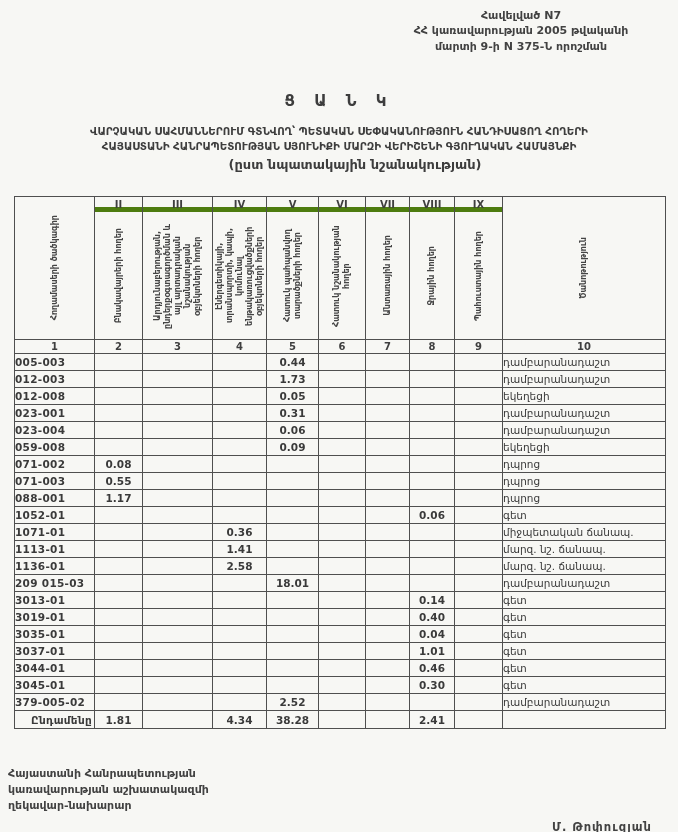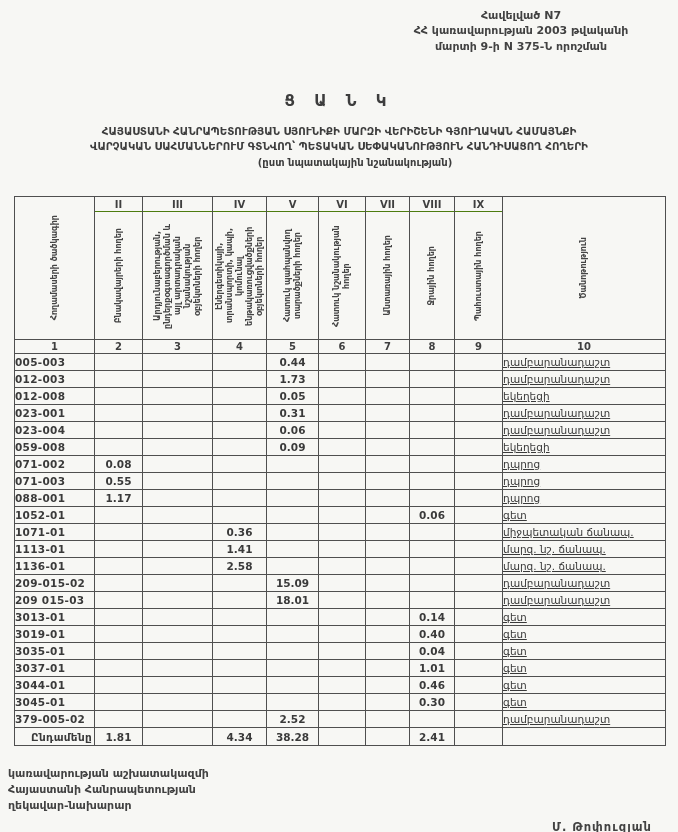--- a/index.html
+++ b/index.html
@@ -12,74 +12,74 @@
     overflow:hidden;
   }
   .appendix {
     position:absolute; top:8px; right:2px; width:310px;
     text-align:center; font-size:11px; font-weight:bold;
     line-height:1.4; color:#424242;
   }
   .titleblock { position:absolute; top:92px; left:0; width:678px; text-align:center; color:#3d3d3d; }
   .doc-title { font-size:15px; font-weight:bold; letter-spacing:7px; margin-bottom:14px; }
   .doc-sub { font-size:10.3px; font-weight:bold; line-height:1.45; padding:0 14px; }
-  .doc-sub3 { font-size:10px; font-weight:bold; margin-top:2px;margin-left:32px; }
+  .doc-sub3 { font-size:13px; font-weight:bold; margin-top:2px;margin-left:32px; }
 
   table.land {
     position:absolute; left:14px; top:196px;
     border-collapse:collapse; table-layout:fixed; width:651px;
     background:transparent;
   }
   table.land td, table.land th {
     border:1px solid #4f4f4f; padding:0; overflow:hidden;
     color:#3a3a3a;
   }
   th.hcell { height:142px; vertical-align:top; font-weight:normal; }
   .hinner { display:flex; flex-direction:column; height:142px; }
   .numstrip {
     height:15px; line-height:15px; flex:0 0 15px;
-    border-bottom:1px solid #4d7c0f;
+    border-bottom:5px solid #4d7c0f;
     font-size:10px; font-weight:bold; text-align:center; color:#3f3f3f;
   }
   .vwrap { flex:1; display:flex; align-items:center; justify-content:center; padding:3px 1px; }
   .vlabel {
     writing-mode:vertical-rl; transform:rotate(180deg);
     font-size:8px; font-weight:bold; line-height:1.25;
     max-height:118px; text-align:center; color:#454545;
   }
   tr.numrow td { height:14px; font-size:10px; font-weight:bold; text-align:center; color:#3f3f3f; }
   tr.datarow td { height:17px; font-size:10.5px; }
   td.code { padding-left:3px; font-weight:bold; letter-spacing:0.3px;margin-left:12px; }
   td.val { text-align:center; font-weight:bold; }
-  td.note { padding-left:4px; font-size:9.5px;text-decoration:underline; }
+  td.note { padding-left:4px; font-size:9.5px; }
   tr.totalrow td { height:18px; font-size:10.5px; font-weight:bold; }
   tr.totalrow td.code { text-align:center; padding-left:14px; }
 
   .footerblock {
     position:absolute; top:766px; left:8px;
     font-size:11px; font-weight:bold; line-height:1.45; color:#424242;
   }
   .signature {
     position:absolute; top:796px; left:552px;
     font-size:11.5px; font-weight:bold; color:#424242; letter-spacing:1px;margin-top:24px;
   }
 </style>
 </head>
 <body>
 
 <div class="appendix">
   <div>Հավելված N7</div>
-  <div>ՀՀ կառավարության 2003 թվականի</div>
+  <div>ՀՀ կառավարության 2005 թվականի</div>
   <div>մարտի 9-ի N 375-Ն որոշման</div>
 </div>
 
 <div class="titleblock">
   <div class="doc-title">Ց Ա Ն Կ</div>
+  <div class="doc-sub">ՎԱՐՉԱԿԱՆ ՍԱՀՄԱՆՆԵՐՈՒՄ ԳՏՆՎՈՂ՝ ՊԵՏԱԿԱՆ ՍԵՓԱԿԱՆՈՒԹՅՈՒՆ ՀԱՆԴԻՍԱՑՈՂ ՀՈՂԵՐԻ</div>
   <div class="doc-sub">ՀԱՅԱՍՏԱՆԻ ՀԱՆՐԱՊԵՏՈՒԹՅԱՆ ՍՅՈՒՆԻՔԻ ՄԱՐԶԻ ՎԵՐԻՇԵՆԻ ԳՅՈՒՂԱԿԱՆ ՀԱՄԱՅՆՔԻ</div>
-  <div class="doc-sub">ՎԱՐՉԱԿԱՆ ՍԱՀՄԱՆՆԵՐՈՒՄ ԳՏՆՎՈՂ՝ ՊԵՏԱԿԱՆ ՍԵՓԱԿԱՆՈՒԹՅՈՒՆ ՀԱՆԴԻՍԱՑՈՂ ՀՈՂԵՐԻ</div>
   <div class="doc-sub doc-sub3">(ըստ նպատակային նշանակության)</div>
 </div>
 
 <table class="land">
   <colgroup>
       <col style="width: 80px;">
       <col style="width: 48px;">
       <col style="width: 70px;">
       <col style="width: 54px;">
       <col style="width: 52px;">
@@ -334,32 +334,20 @@
         <td class="val"></td>
         <td class="val">2.58</td>
         <td class="val"></td>
         <td class="val"></td>
         <td class="val"></td>
         <td class="val"></td>
         <td class="val"></td>
         <td class="note">մարզ. նշ. ճանապ.</td>
       </tr>
       <tr class="datarow">
-        <td class="code">209-015-02</td>
-        <td class="val"></td>
-        <td class="val"></td>
-        <td class="val"></td>
-        <td class="val">15.09</td>
-        <td class="val"></td>
-        <td class="val"></td>
-        <td class="val"></td>
-        <td class="val"></td>
-        <td class="note">դամբարանադաշտ</td>
-      </tr>
-      <tr class="datarow">
         <td class="code">209 015-03</td>
         <td class="val"></td>
         <td class="val"></td>
         <td class="val"></td>
         <td class="val">18.01</td>
         <td class="val"></td>
         <td class="val"></td>
         <td class="val"></td>
         <td class="val"></td>
         <td class="note">դամբարանադաշտ</td>
@@ -457,18 +445,18 @@
         <td class="val"></td>
         <td class="val"></td>
         <td class="val">2.41</td>
         <td class="val"></td>
         <td class="note"></td>
       </tr>
     </tbody>
 </table>
 
 <div class="footerblock">
+  <div>Հայաստանի Հանրապետության</div>
   <div>կառավարության աշխատակազմի</div>
-  <div>Հայաստանի Հանրապետության</div>
   <div>ղեկավար-նախարար</div>
 </div>
 
 <div class="signature">Մ. Թոփուզյան</div>
 
 </body></html>

